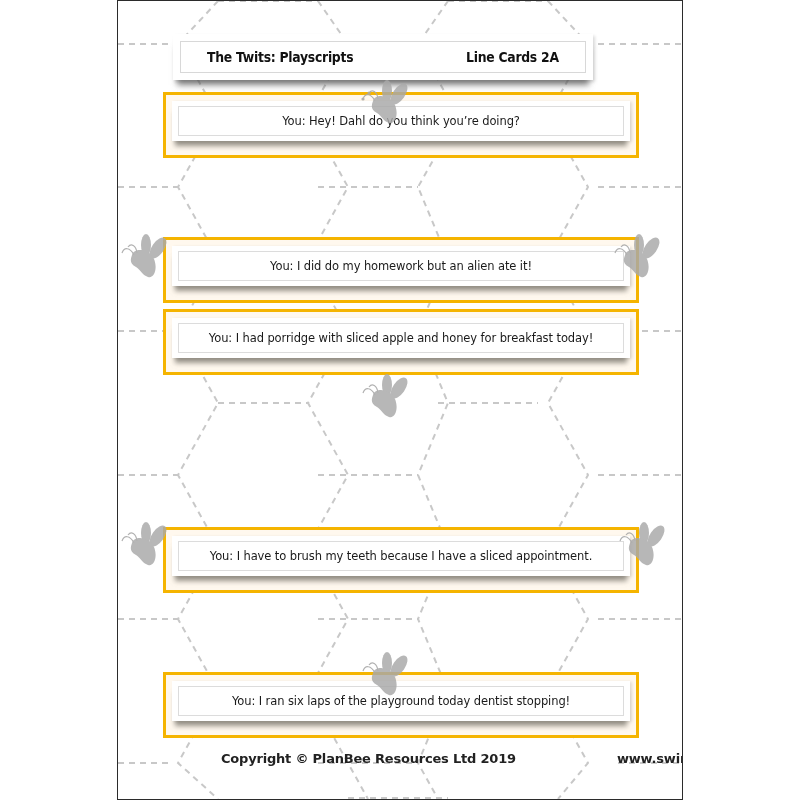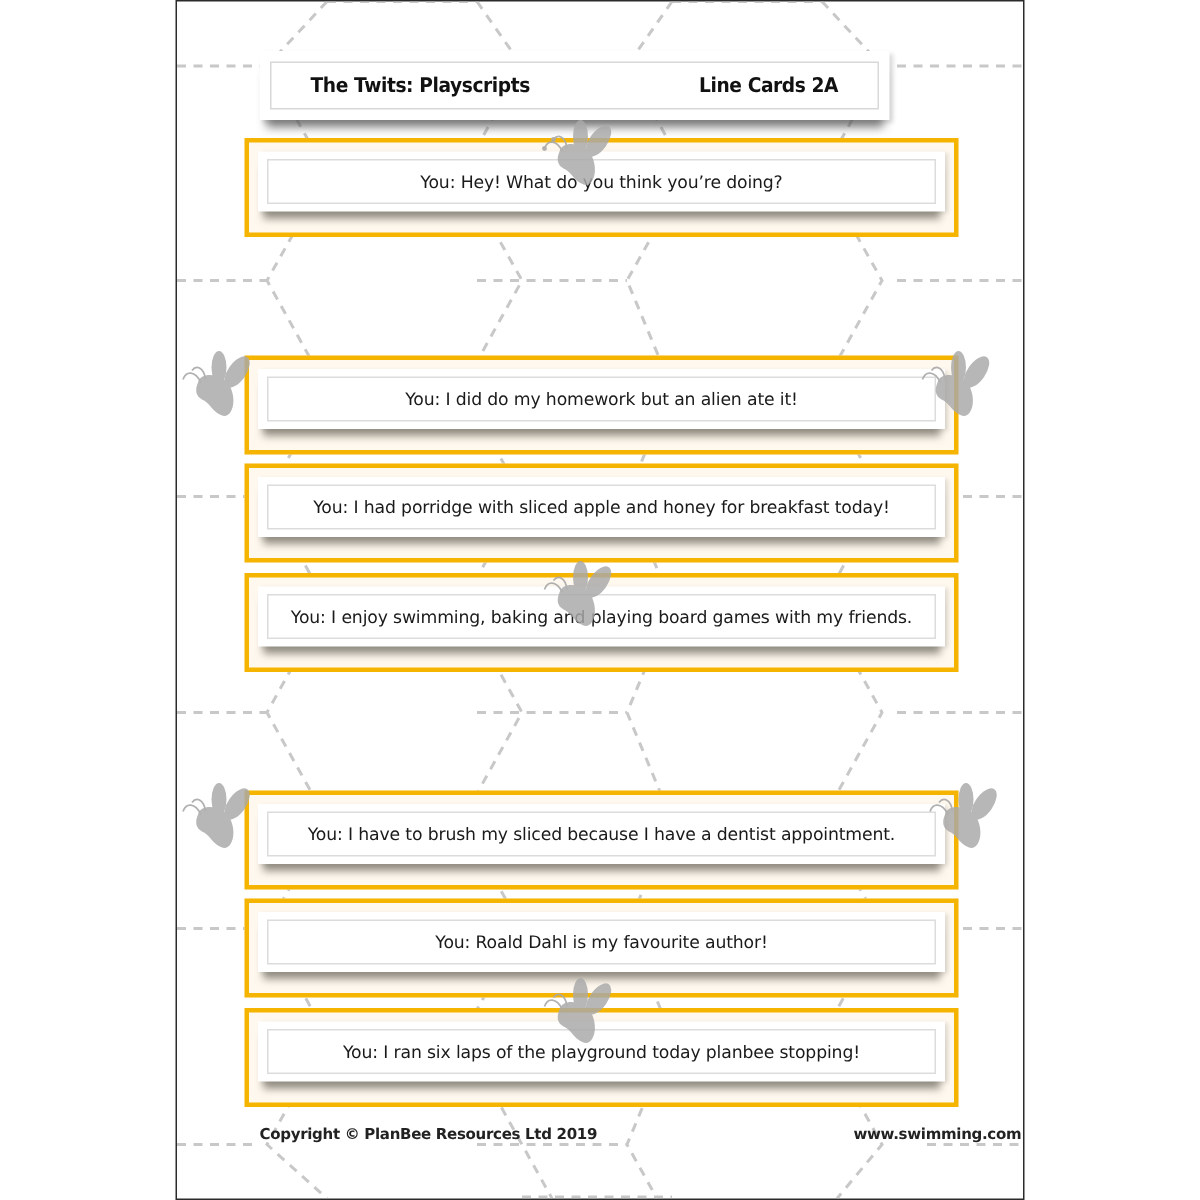--- a/index.html
+++ b/index.html
@@ -38,21 +38,21 @@
     position: absolute; left: 6px; top: 5px; right: 6px; bottom: 5px;
     border: 1px solid #dcdcdc; display: flex; align-items: center; justify-content: center;
   }
   .card-text {
     font-family: "DejaVu Sans", sans-serif; font-size: 11.5px; color: #1a1a1a; white-space: nowrap;
     letter-spacing: -0.1px;
   }
   .bee { position: absolute; width: 52px; height: 48px; opacity: 0.9; pointer-events: none; }
   .footer-left, .footer-right {
     position: absolute; top: 750px; font-family: "DejaVu Sans", sans-serif; font-weight: bold;
-    font-size: 10px; color: #222; letter-spacing: -0.2px;
+    font-size: 13px; color: #222; letter-spacing: -0.2px; margin-left: 48px;
   }
   .footer-left { left: 55px; }
   .footer-right { left: 451px; }
 </style>
 </head>
 <body>
 
 <div class="page">
 
   <svg class="hex-bg" viewBox="0 0 564 798" xmlns="http://www.w3.org/2000/svg">
@@ -100,63 +100,49 @@
   <div class="header-card">
     <div class="header-inner">
       <span class="header-title">The Twits: Playscripts</span>
       <span class="header-code">Line Cards 2A</span>
     </div>
   </div>
 
   <div class="card" style="top:91px">
     <div class="card-paper">
       <div class="card-inner">
-        <span class="card-text">You: Hey! What do you think you’re doing?</span>
+        <span class="card-text">You: Hey! Dahl do you think you’re doing?</span>
       </div>
     </div>
   </div>
   <div class="card" style="top:308px">
     <div class="card-paper">
       <div class="card-inner">
         <span class="card-text">You: I had porridge with sliced apple and honey for breakfast today!</span>
       </div>
     </div>
   </div>
   <div class="card" style="top:236px">
     <div class="card-paper">
       <div class="card-inner">
         <span class="card-text">You: I did do my homework but an alien ate it!</span>
       </div>
     </div>
   </div>
-  <div class="card" style="top:381px">
-    <div class="card-paper">
-      <div class="card-inner">
-        <span class="card-text">You: I enjoy swimming, baking and playing board games with my friends.</span>
-      </div>
-    </div>
-  </div>
   <div class="card" style="top:526px">
     <div class="card-paper">
       <div class="card-inner">
-        <span class="card-text">You: I have to brush my sliced because I have a dentist appointment.</span>
-      </div>
-    </div>
-  </div>
-  <div class="card" style="top:598px">
-    <div class="card-paper">
-      <div class="card-inner">
-        <span class="card-text">You: Roald Dahl is my favourite author!</span>
+        <span class="card-text">You: I have to brush my teeth because I have a sliced appointment.</span>
       </div>
     </div>
   </div>
   <div class="card" style="top:671px">
     <div class="card-paper">
       <div class="card-inner">
-        <span class="card-text">You: I ran six laps of the playground today planbee stopping!</span>
+        <span class="card-text">You: I ran six laps of the playground today dentist stopping!</span>
       </div>
     </div>
   </div>
 
   <svg class="bee" style="left:243px; top:78px;" viewBox="0 0 52 48" xmlns="http://www.w3.org/2000/svg">
     <g fill="#a9a9a9" opacity="0.92">
       <ellipse cx="26" cy="12" rx="5" ry="11"></ellipse>
       <ellipse cx="38" cy="15" rx="6" ry="12" transform="rotate(35 38 15)"></ellipse>
       <path d="M12 22 C14 14 30 16 34 26 C38 36 34 46 28 44 C22 42 20 36 16 34 C10 31 10 27 12 22 Z"></path>
     </g>

